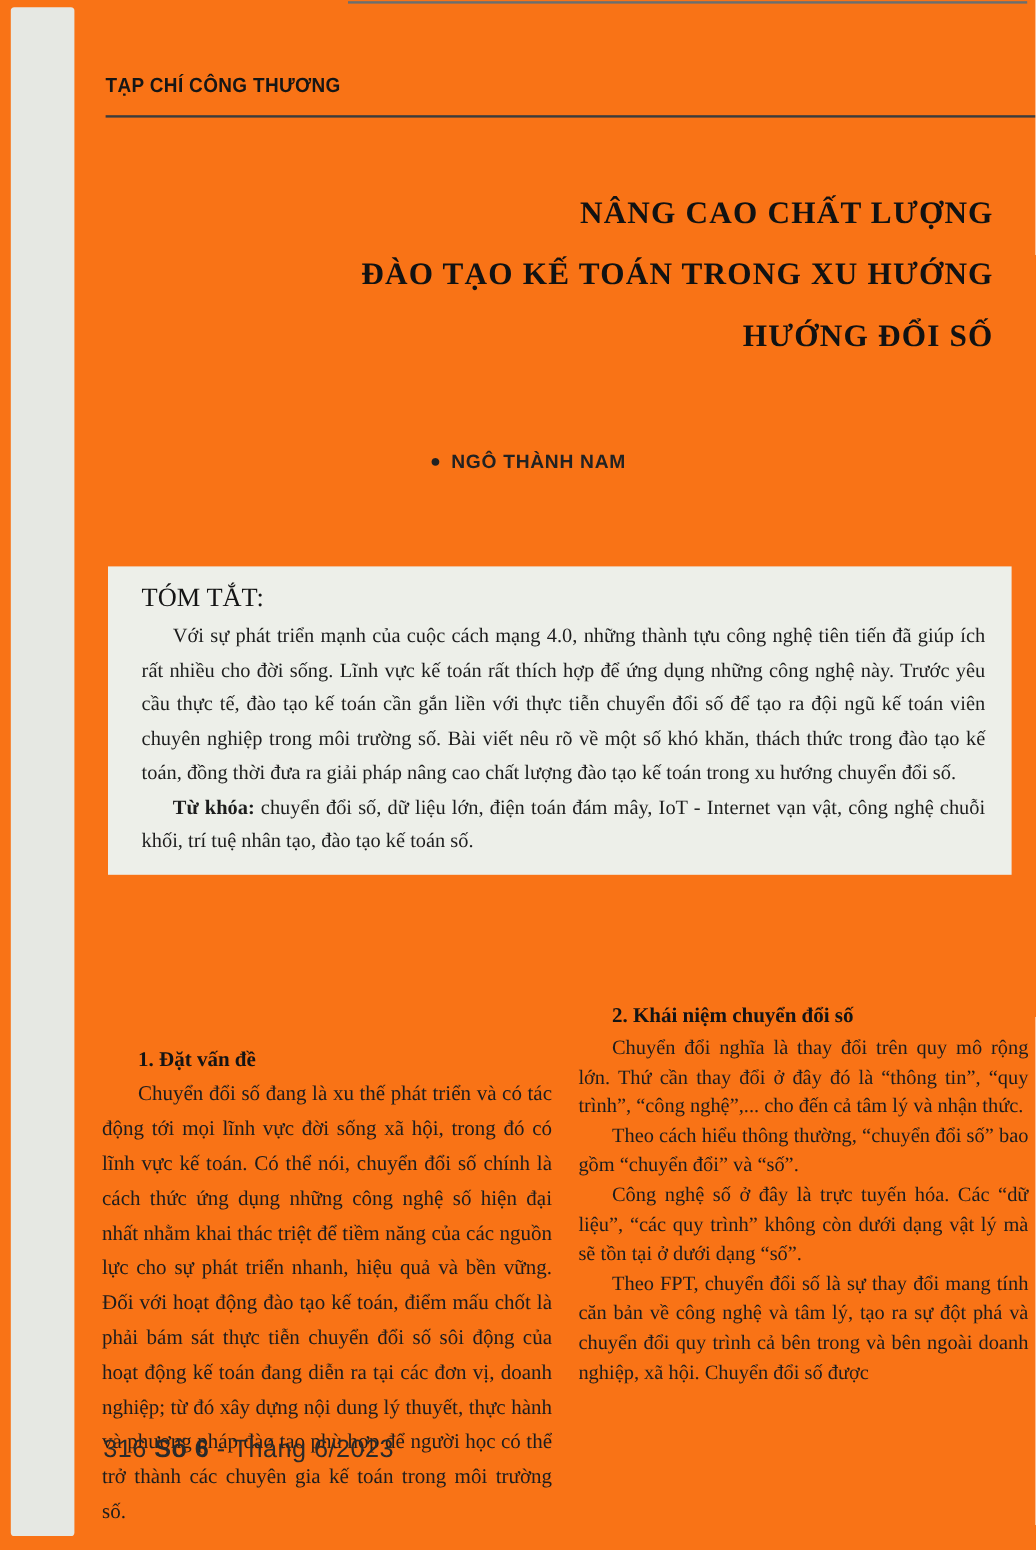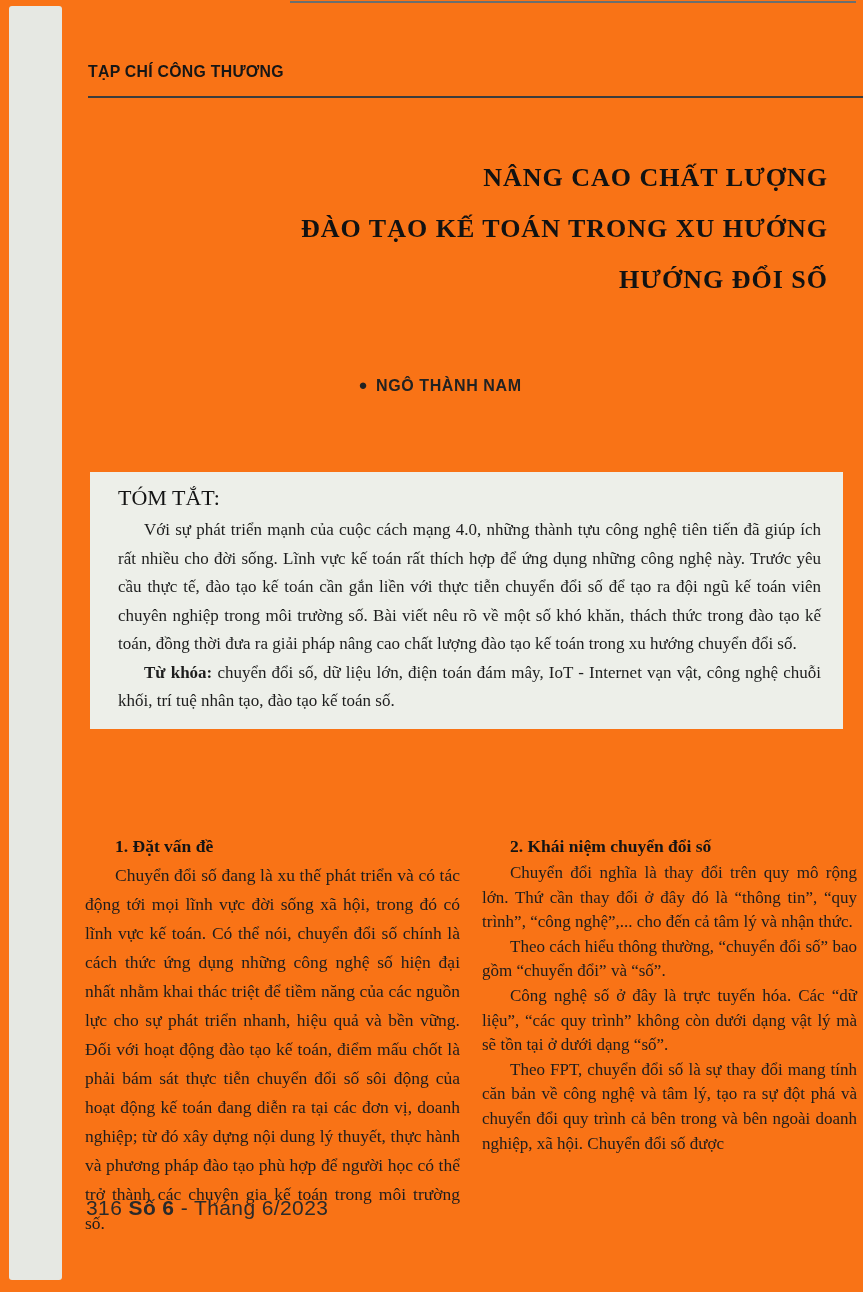--- a/index.html
+++ b/index.html
@@ -100,21 +100,21 @@
     display: flex;
     gap: 22px;
   }
   .col { width: 375px; }
   .section-heading {
     font-weight: bold;
     font-size: 17.5px;
     line-height: 29px;
     color: #141414;
   }
-  .col-left .section-heading { padding-left: 30px; }
+  .col-left .section-heading { padding-left: 30px; margin-top: 36px; }
   .col-right .section-heading { padding-left: 28px; }
   .col-left p {
     font-size: 17.5px;
     line-height: 29px;
     text-align: justify;
     text-indent: 30px;
     color: #1d1d1d;
   }
   .col-right p {
     font-size: 17px;

